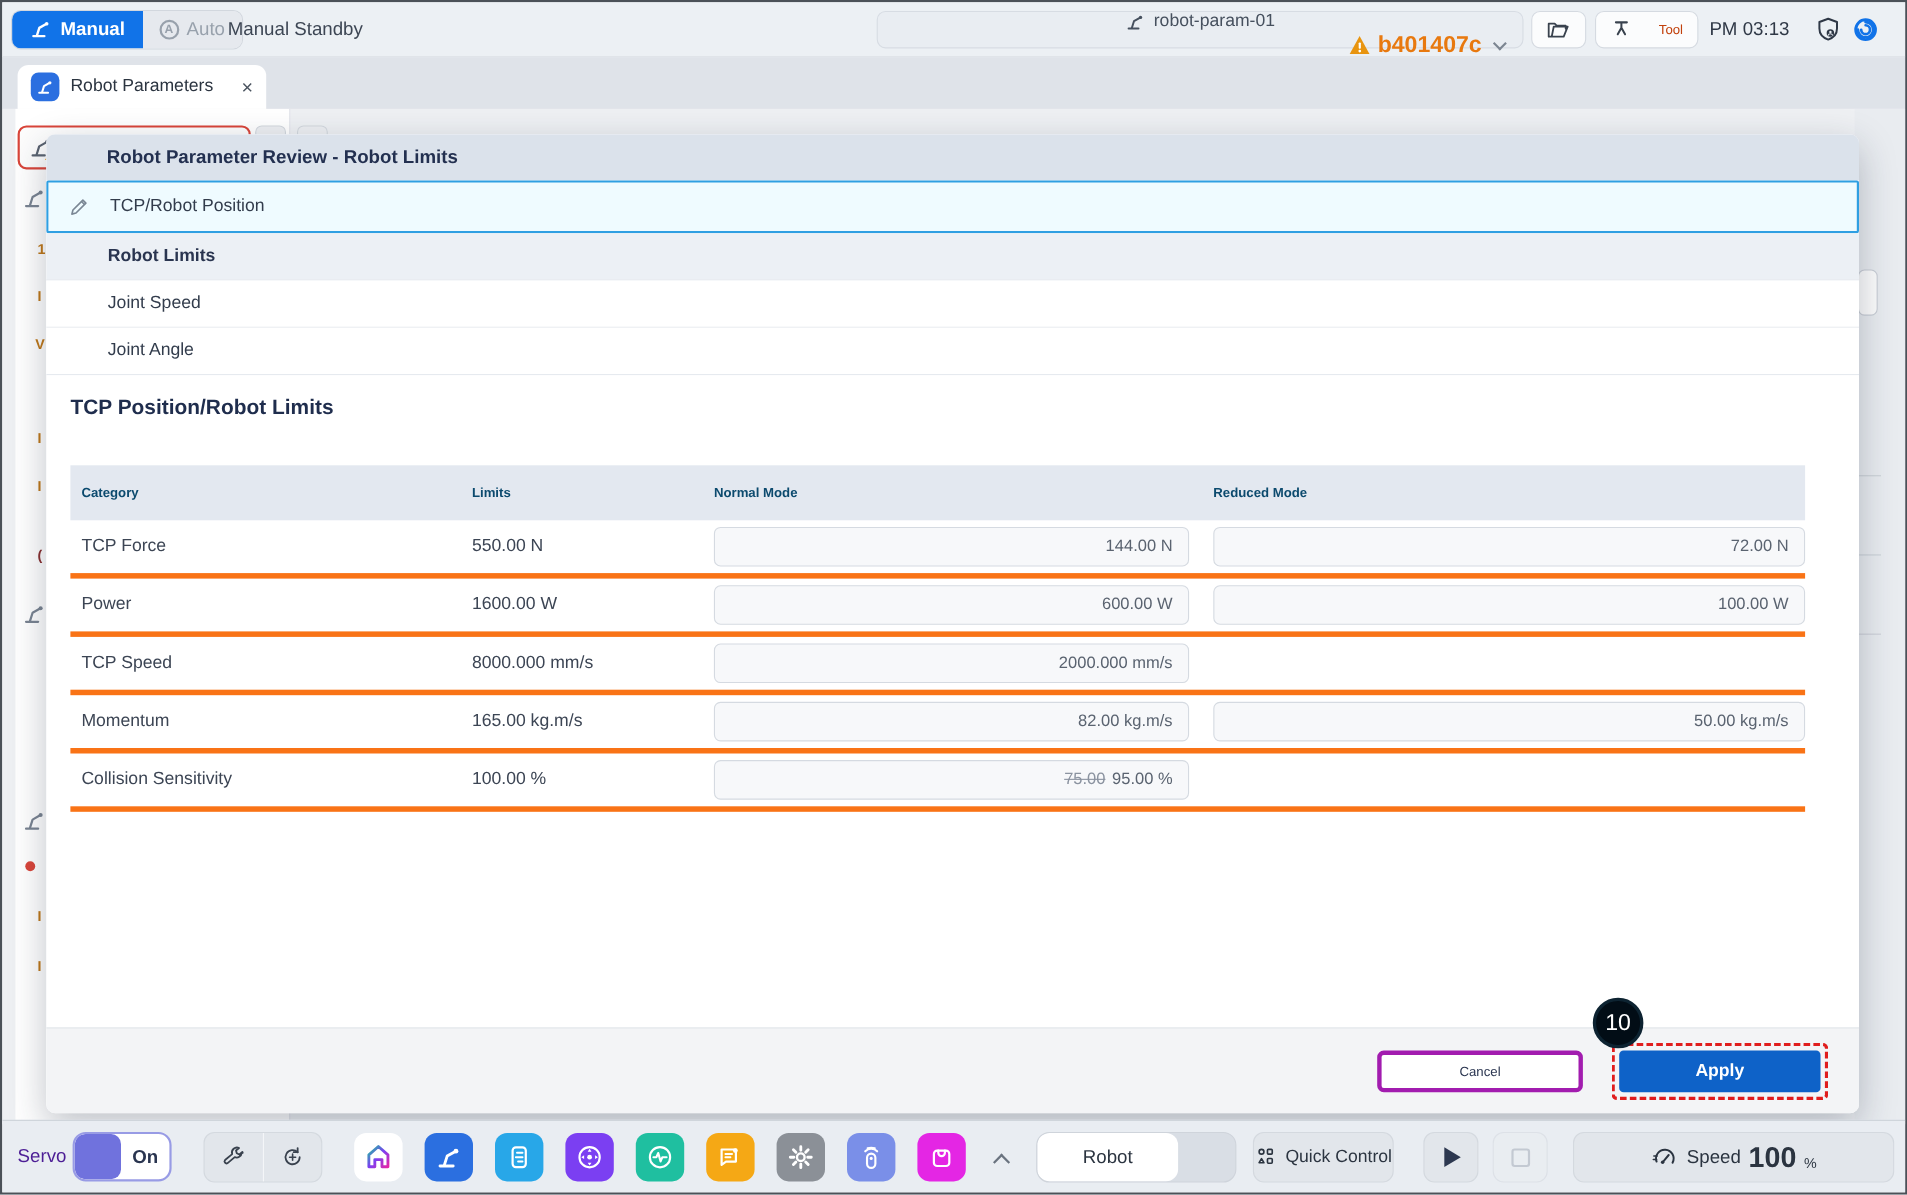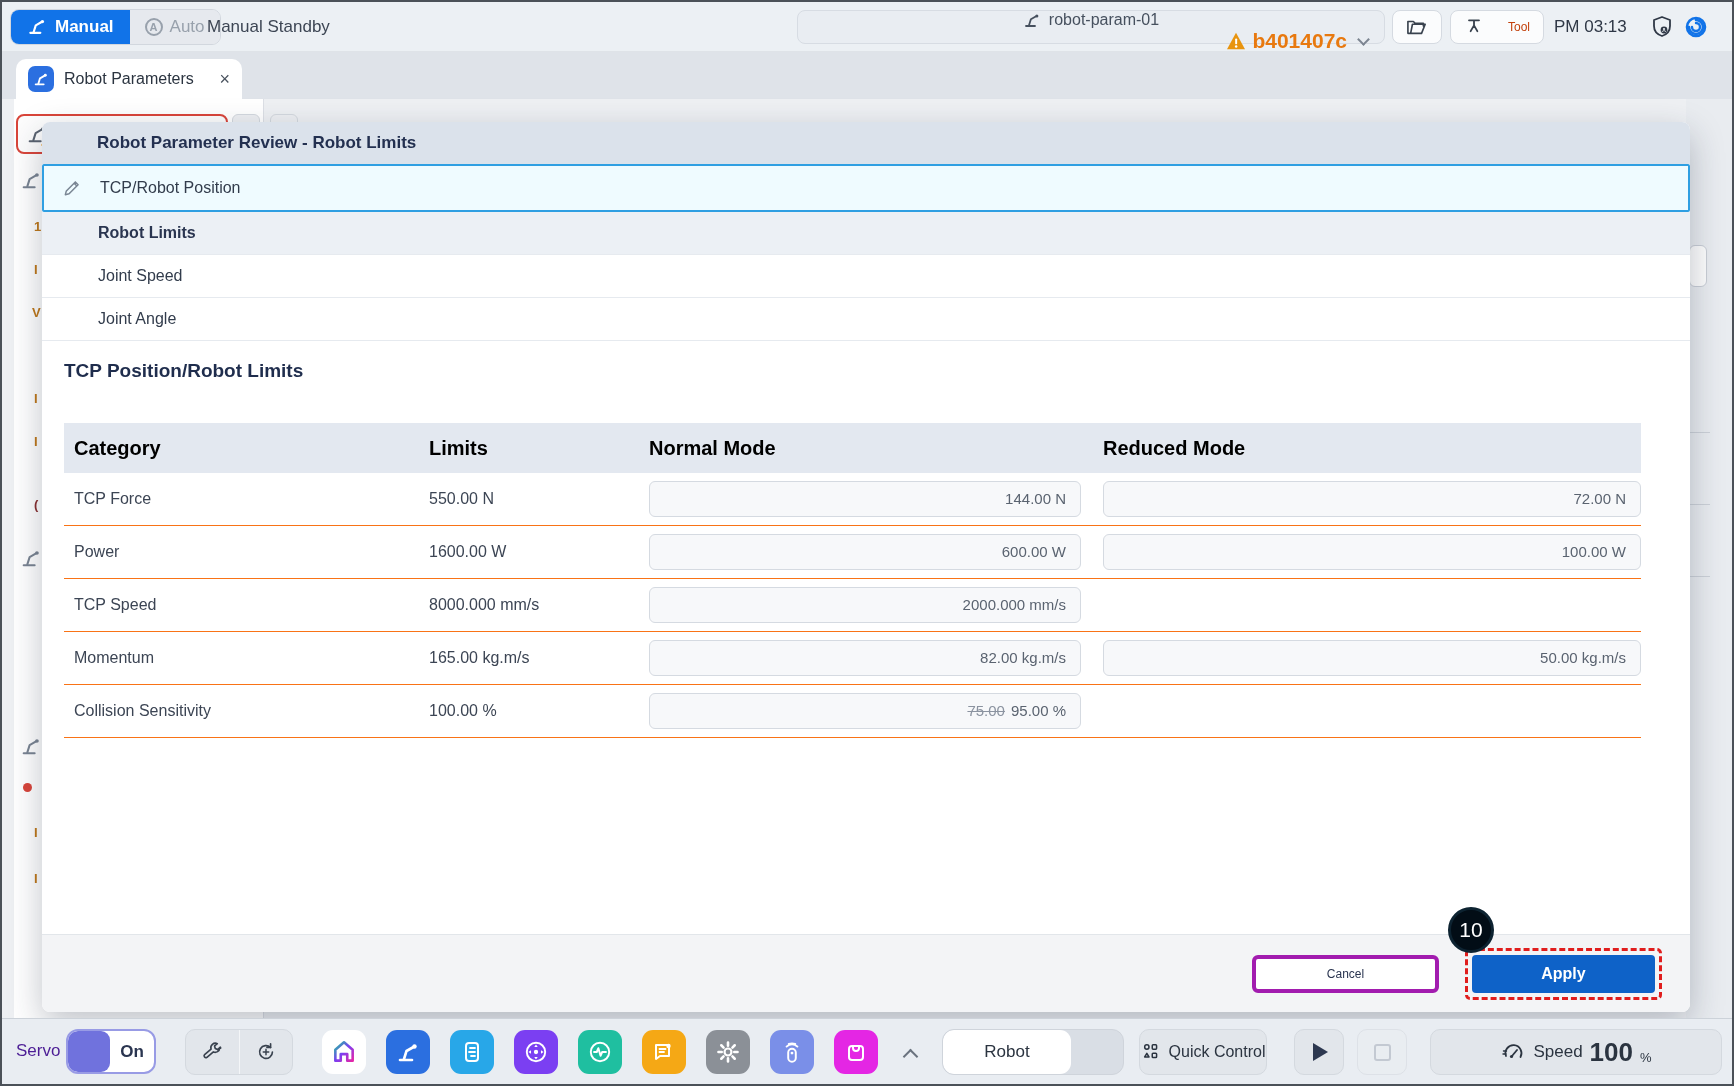--- a/index.html
+++ b/index.html
@@ -45,22 +45,22 @@
 
   
   .modal{position:absolute;left:40px;top:120px;width:1648px;height:890px;background:#fff;border-radius:8px;box-shadow:0 12px 34px rgba(30,40,60,.28);overflow:hidden;}
   .modal-header{height:42px;background:#dbe2eb;display:flex;align-items:center;padding-left:55px;font-size:17px;font-weight:bold;color:#233050;}
   .mlist-row{height:43px;display:flex;align-items:center;padding-left:56px;font-size:16px;color:#323c4c;border-bottom:1px solid #e6eaef;background:#fff;position:relative;}
   .mlist-row.group{background:#ecf0f5;font-weight:600;color:#2a3550;}
   .mlist-row.selected{height:48px;background:#effbff;border:2px solid #2f9fe2;border-radius:2px;padding-left:56px;}
   .pencil{position:absolute;left:18px;top:12px;}
   .section-title{margin:19px 0 0 22px;font-size:19px;font-weight:bold;color:#1f2d4d;height:26px;}
   .ptable{margin:37px 22px 0 22px;width:1577px;}
-  .trow{display:flex;align-items:center;border-bottom:1px solid #f97316;}
-  .thead{height:50px;background:#e3e8f0;border-bottom:none;font-weight:600;color:#000000;font-size:20px;}
+  .trow{display:flex;align-items:center;border-bottom:5px solid #f97316;}
+  .thead{height:50px;background:#e3e8f0;border-bottom:none;font-weight:600;color:#0c4a6e;font-size:12px;}
   .tbody-row{height:53px;font-size:16px;color:#3c4554;}
   .c-cat{flex:0 0 365px;padding-left:10px;}
   .c-lim{flex:0 0 220px;}
   .c-norm{flex:0 0 432px;}
   .c-gap{flex:0 0 22px;}
   .c-red{flex:1;}
   .cell-input{height:36px;background:#f7f8fa;border:1px solid #d5dae1;border-radius:6px;line-height:34px;text-align:right;padding-right:14px;color:#5a6370;font-size:15px;}
   .strike{text-decoration:line-through;color:#8b93a0;margin-right:6px;}
   .modal-footer{position:absolute;left:0;bottom:0;width:100%;height:78px;background:#f3f4f6;border-top:1px solid #e2e6ea;display:flex;align-items:center;justify-content:flex-end;padding-right:28px;}
   .btn-cancel{width:187px;height:38px;background:#fff;border:4px solid #a21caf;border-radius:6px;font-size:12px;color:#2a3550;display:flex;align-items:center;justify-content:center;}

